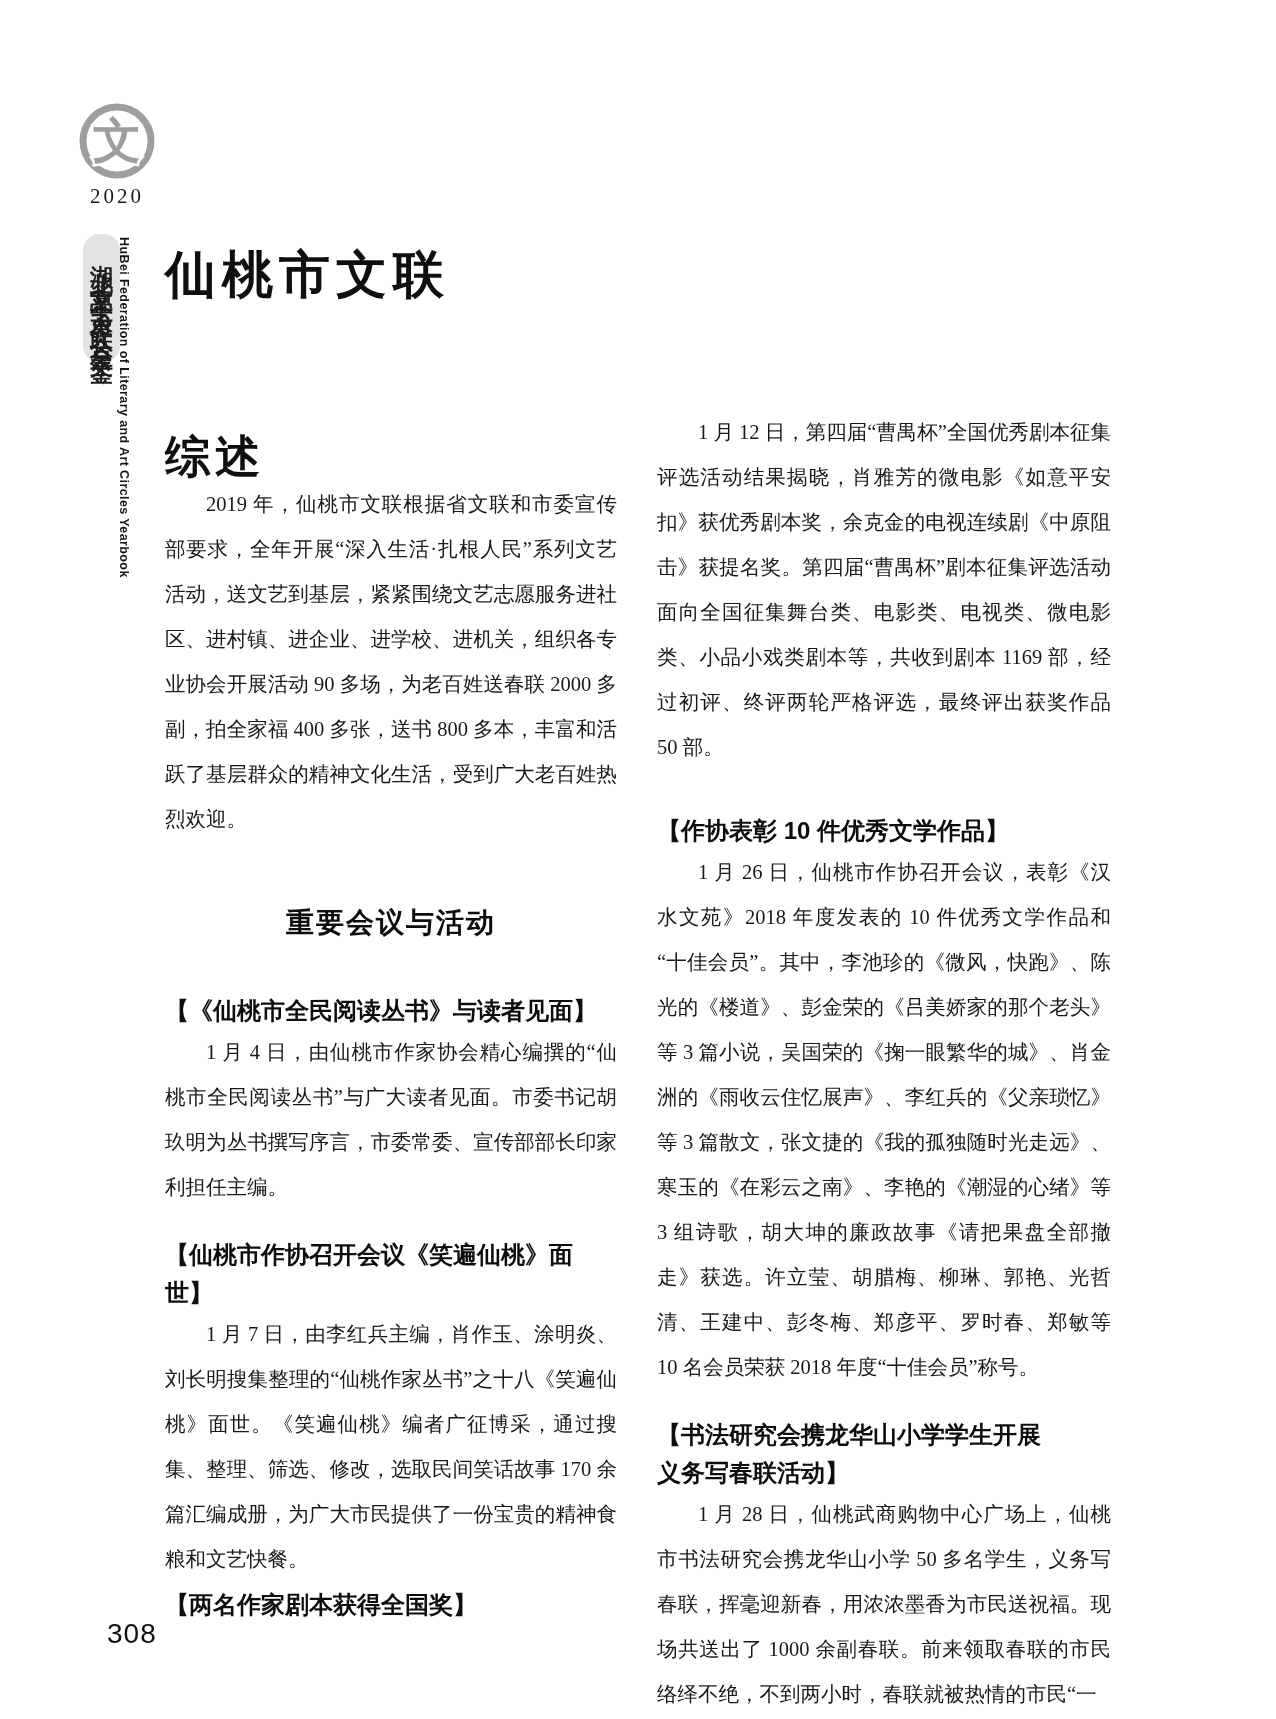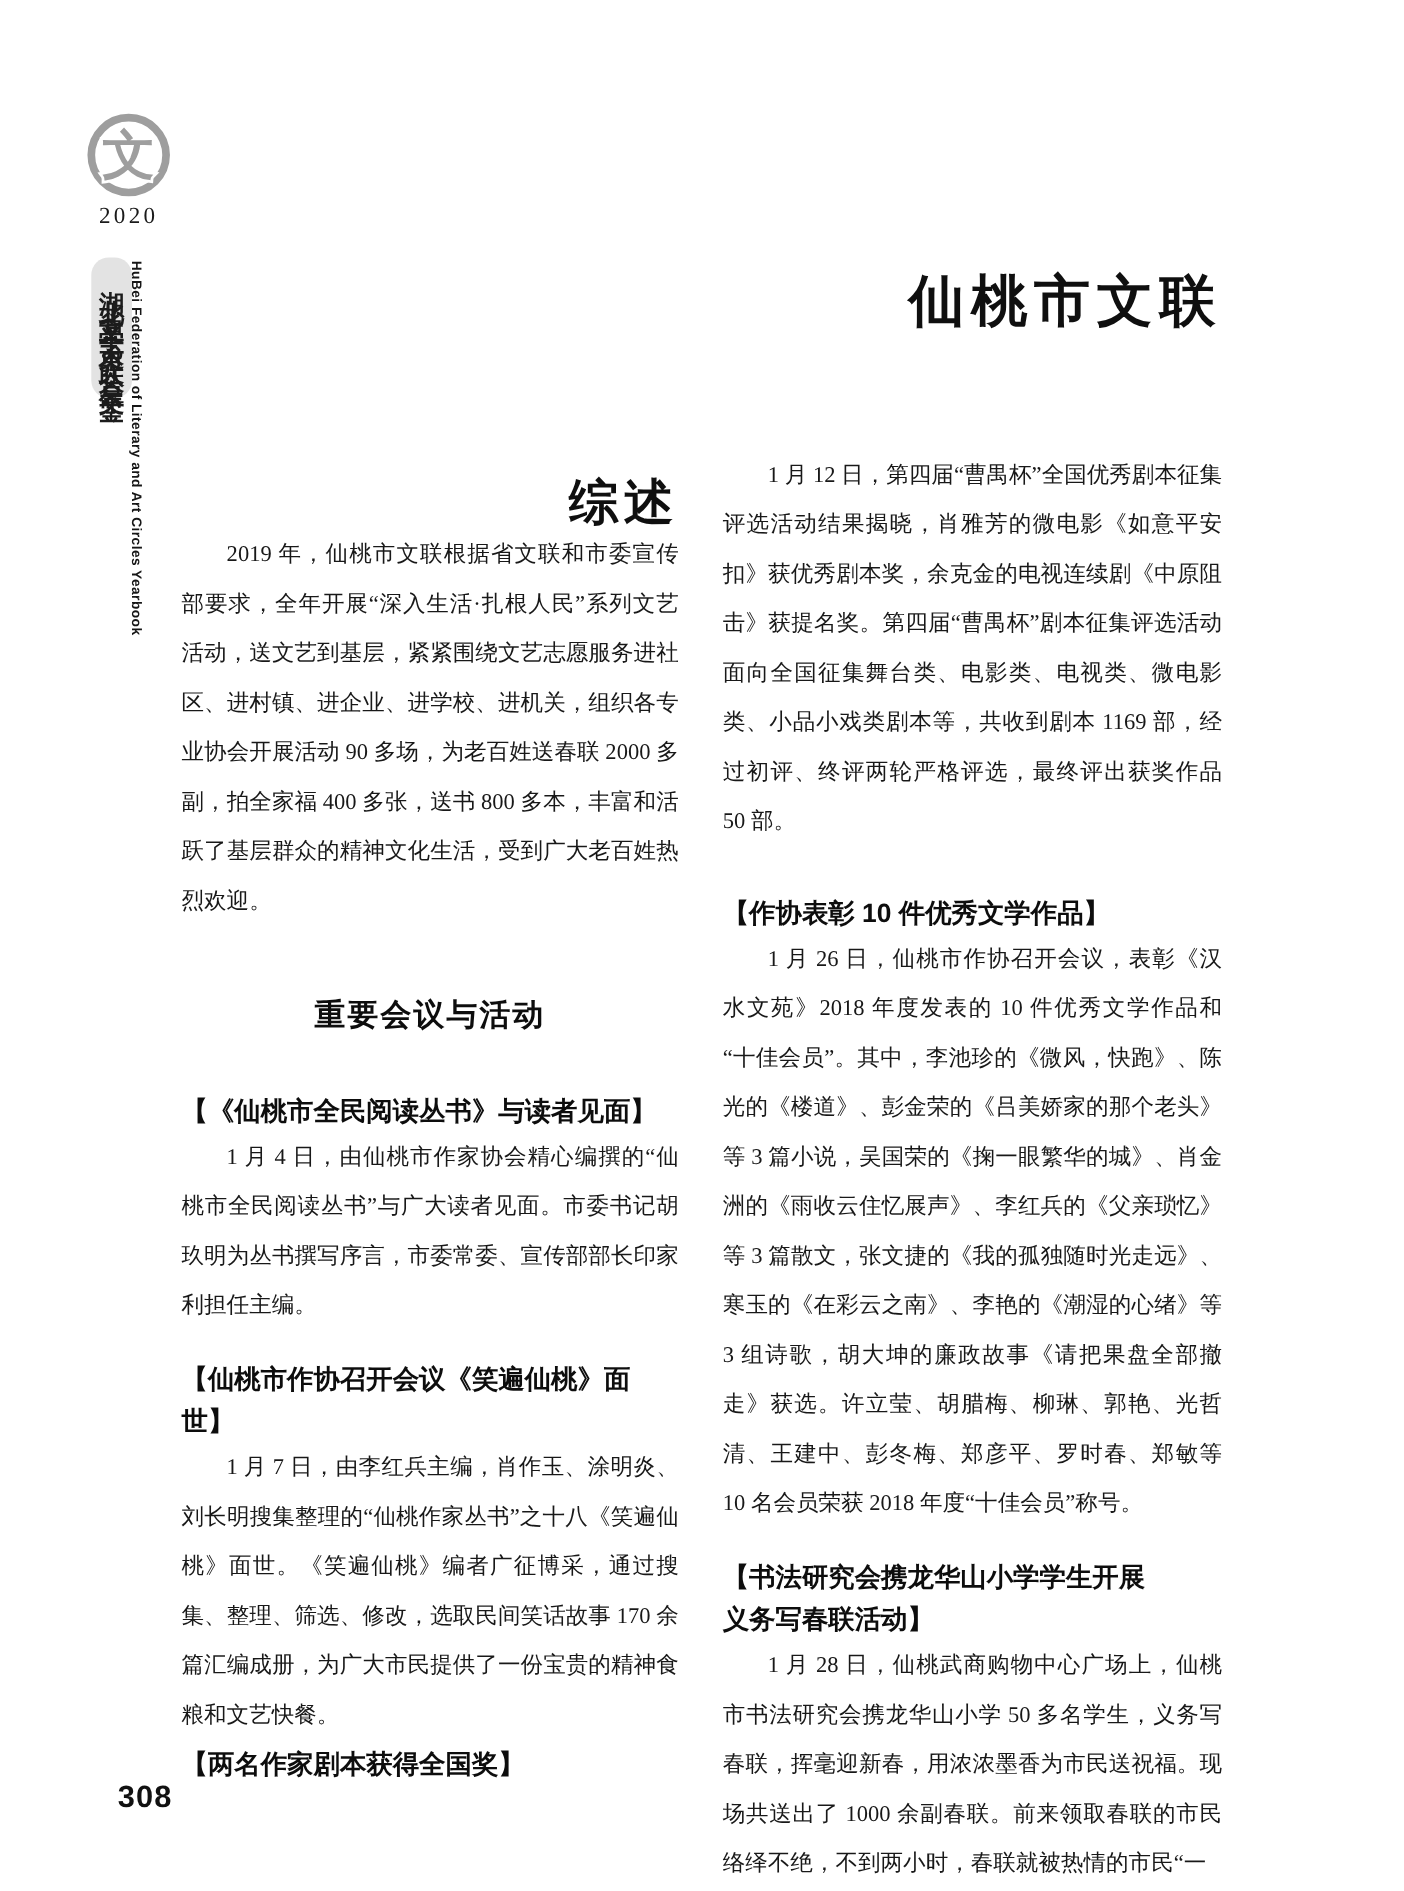--- a/index.html
+++ b/index.html
@@ -27,53 +27,53 @@
   .spine-en{
     position:absolute;left:117px;top:237px;height:390px;
     writing-mode:vertical-rl;
     font-family:"Liberation Sans","DejaVu Sans",sans-serif;
     font-size:12.5px;font-weight:700;letter-spacing:0.4px;color:#161616;
     white-space:nowrap;
   }
   
   .page-title{
     position:absolute;left:165px;top:211px;width:946px;
-    text-align:right;font-size:51px;font-weight:700;letter-spacing:6px;
+    text-align:left;font-size:51px;font-weight:700;letter-spacing:6px;
     line-height:60px;color:#0f0f0f;
   }
   
   .col{position:absolute;}
   .col-left{left:165px;top:432px;width:452px;}
   .col-right{left:657px;top:410px;width:454px;}
   .body-p{
     margin:0;font-size:20.5px;line-height:45px;text-align:justify;
     text-indent:2em;color:#181818;
   }
   .h-overview{
     margin:0;font-size:45px;line-height:50px;font-weight:700;
-    text-align:right;letter-spacing:5px;color:#0f0f0f;
+    text-align:left;letter-spacing:5px;color:#0f0f0f;
   }
   .h-meetings{
     margin:56px 0 16px;font-size:28px;line-height:50px;font-weight:700;
     text-align:center;letter-spacing:2px;color:#0d0d0d;
     font-family:"Liberation Sans","DejaVu Sans",sans-serif;
   }
   .sec-header{
     margin:44px 0 0;font-size:24px;line-height:38px;font-weight:700;
     color:#0d0d0d;text-align:left;white-space:pre-line;
     font-family:Liberation Sans, sans-serif;
   }
   .sec-header.tight{margin-top:26px;}
   .sec-header.tail{margin-top:4px;}
   .sec-header.first-right{margin-top:42px;}
   
   .page-number{
     position:absolute;left:107px;top:1618px;
     font-family:"Liberation Sans","DejaVu Sans",sans-serif;
-    font-size:28px;font-weight:700;color:#111;letter-spacing:1px;
+    font-size:28px;font-weight:400;color:#111;letter-spacing:1px;
   }
 </style>
 </head>
 <body>
 
 <div class="logo-block">
   <svg width="82" height="82" viewBox="0 0 82 82">
     <circle cx="41" cy="41" r="34" fill="none" stroke="#9e9e9e" stroke-width="7"></circle>
     <text x="41" y="57" font-size="48" font-weight="bold" fill="#9e9e9e" stroke="#ffffff" stroke-width="5" paint-order="stroke" text-anchor="middle" font-family="'Liberation Serif','DejaVu Serif',serif">文</text>
   </svg>

